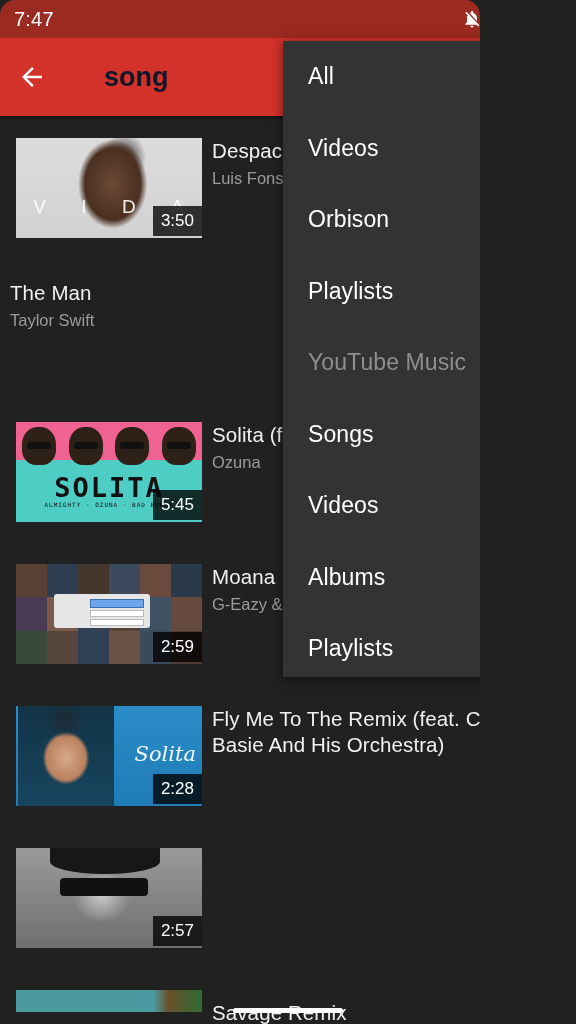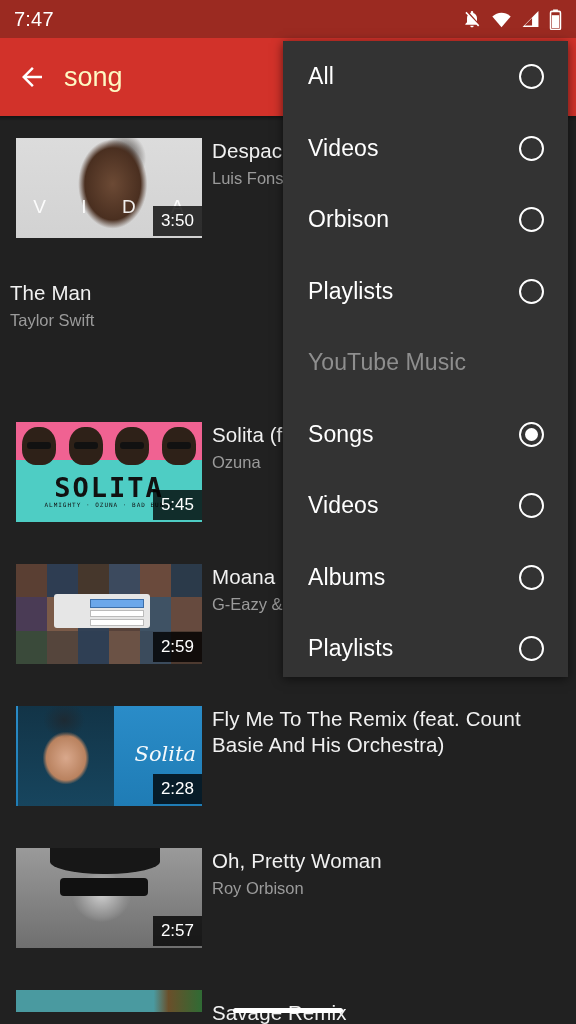--- a/index.html
+++ b/index.html
@@ -4,23 +4,24 @@
 <style>
   * { box-sizing: border-box; margin: 0; padding: 0; }
   html, body {
     width: 576px; height: 1024px;
     background: #212121;
     font-family: "Liberation Sans", "DejaVu Sans", sans-serif;
     overflow: hidden;
   }
   #screen {
     position: relative;
-    width: 576px; height: 1024px;
+    width: 480px; height: 1024px;
     background: #212121;
     overflow: hidden;
+    border-radius: 15px;
   }
 
   
   #status-bar {
     position: absolute; top: 0; left: 0;
     width: 576px; height: 38px;
     background: #9B2A21;
     display: flex; align-items: center;
     padding: 0 14px;
     z-index: 30;
@@ -45,23 +46,24 @@
     display: flex; align-items: center;
     z-index: 20;
   }
   #back-button {
     width: 64px; height: 78px;
     display: flex; align-items: center; justify-content: center;
     flex: 0 0 auto;
   }
   #back-button svg { display:block; }
   #search-query {
-    color: #fef9c3;
+    color: #0f172a;
     font-size: 27px;
-    font-weight: 400;
+    font-weight: 700;
+    margin-left: 40px;
     white-space: nowrap;
   }
   #appbar-shadow {
     position: absolute; top: 116px; left: 0;
     width: 576px; height: 5px;
     background: linear-gradient(to bottom, rgba(0,0,0,.38), rgba(0,0,0,0));
     z-index: 19;
   }
 
   
@@ -410,24 +412,20 @@
         </div>
       </div>
       <div class="result-row">
         <div class="thumb-wrap">
           <div class="thumb-art art-orbison">
             <div class="hair"></div>
             <div class="shades"></div>
           </div>
           <div class="duration">2:57</div>
         </div>
-        <div class="meta">
-          <div class="v-title">Oh, Pretty Woman</div>
-          <div class="v-artist">Roy Orbison</div>
-        </div>
       </div>
       <div class="result-row partial">
         <div class="thumb-wrap">
           <div class="thumb-art art-savage"></div>
         </div>
         <div class="meta">
           <div class="v-title">Savage Remix</div>
         </div>
       </div>
     </div>

